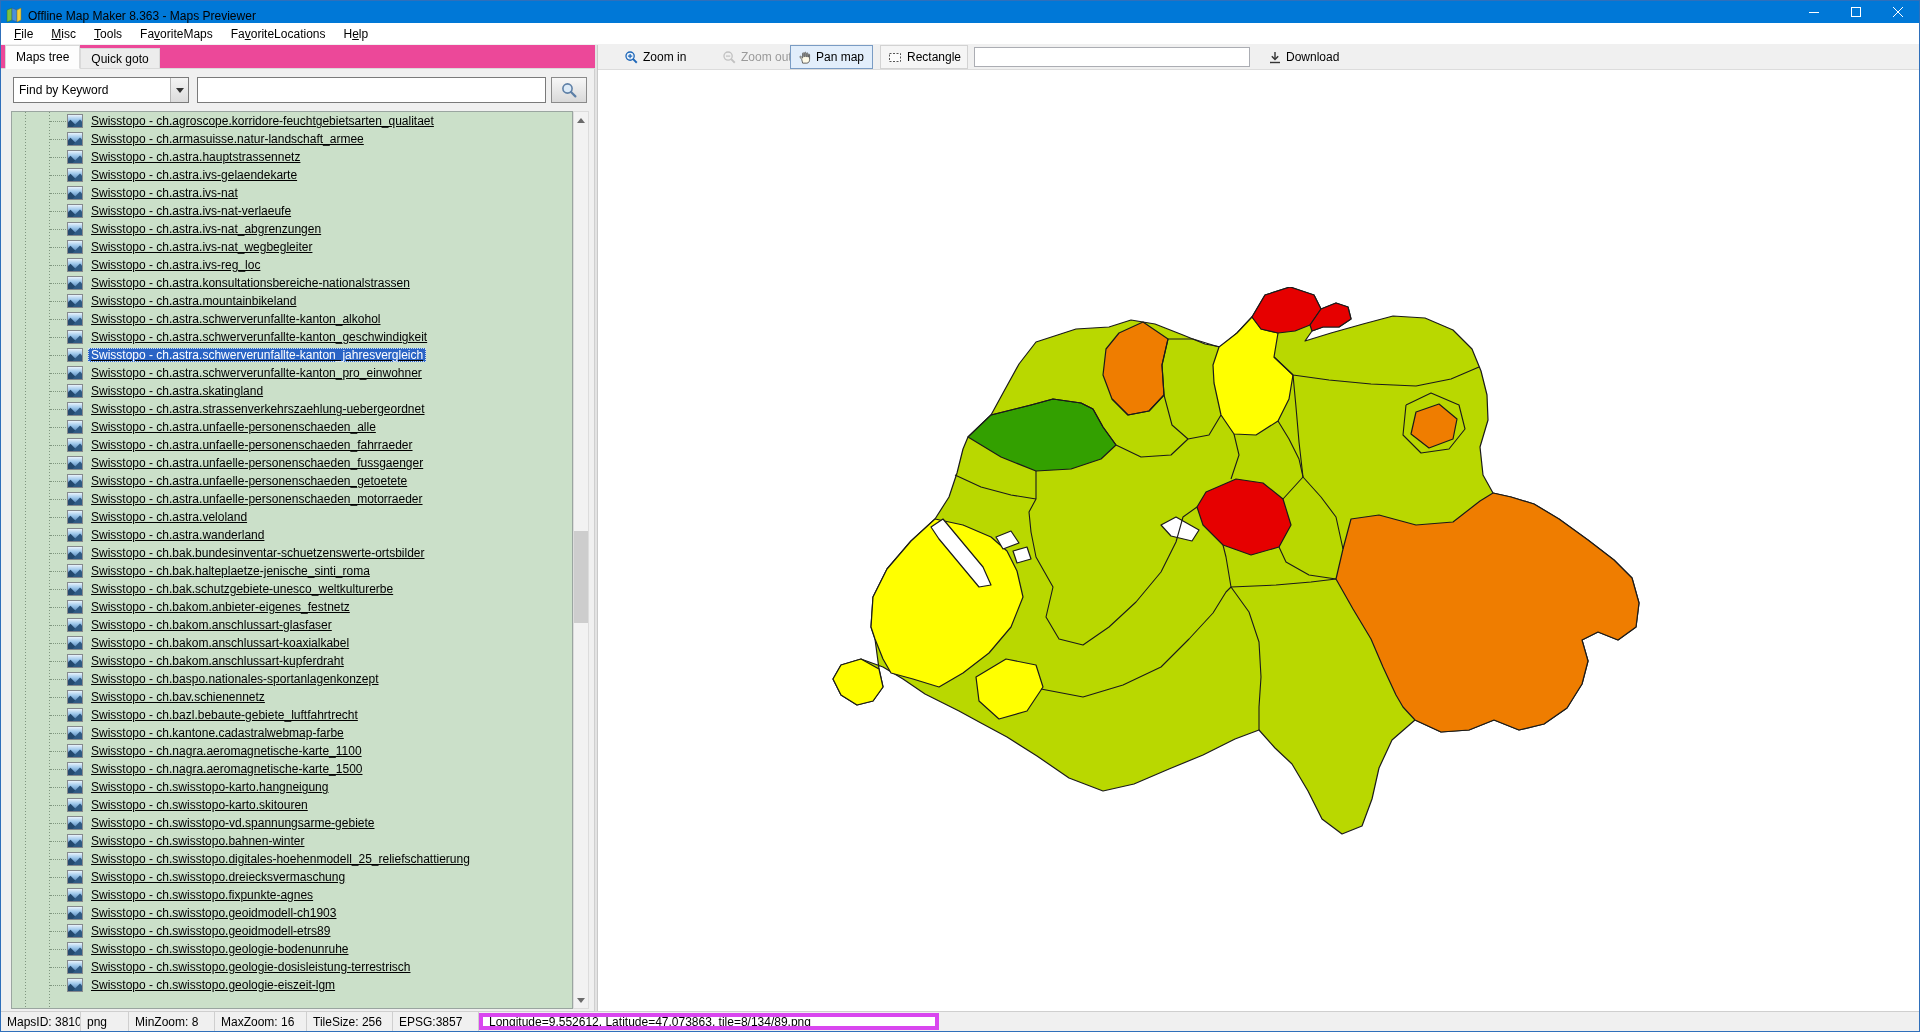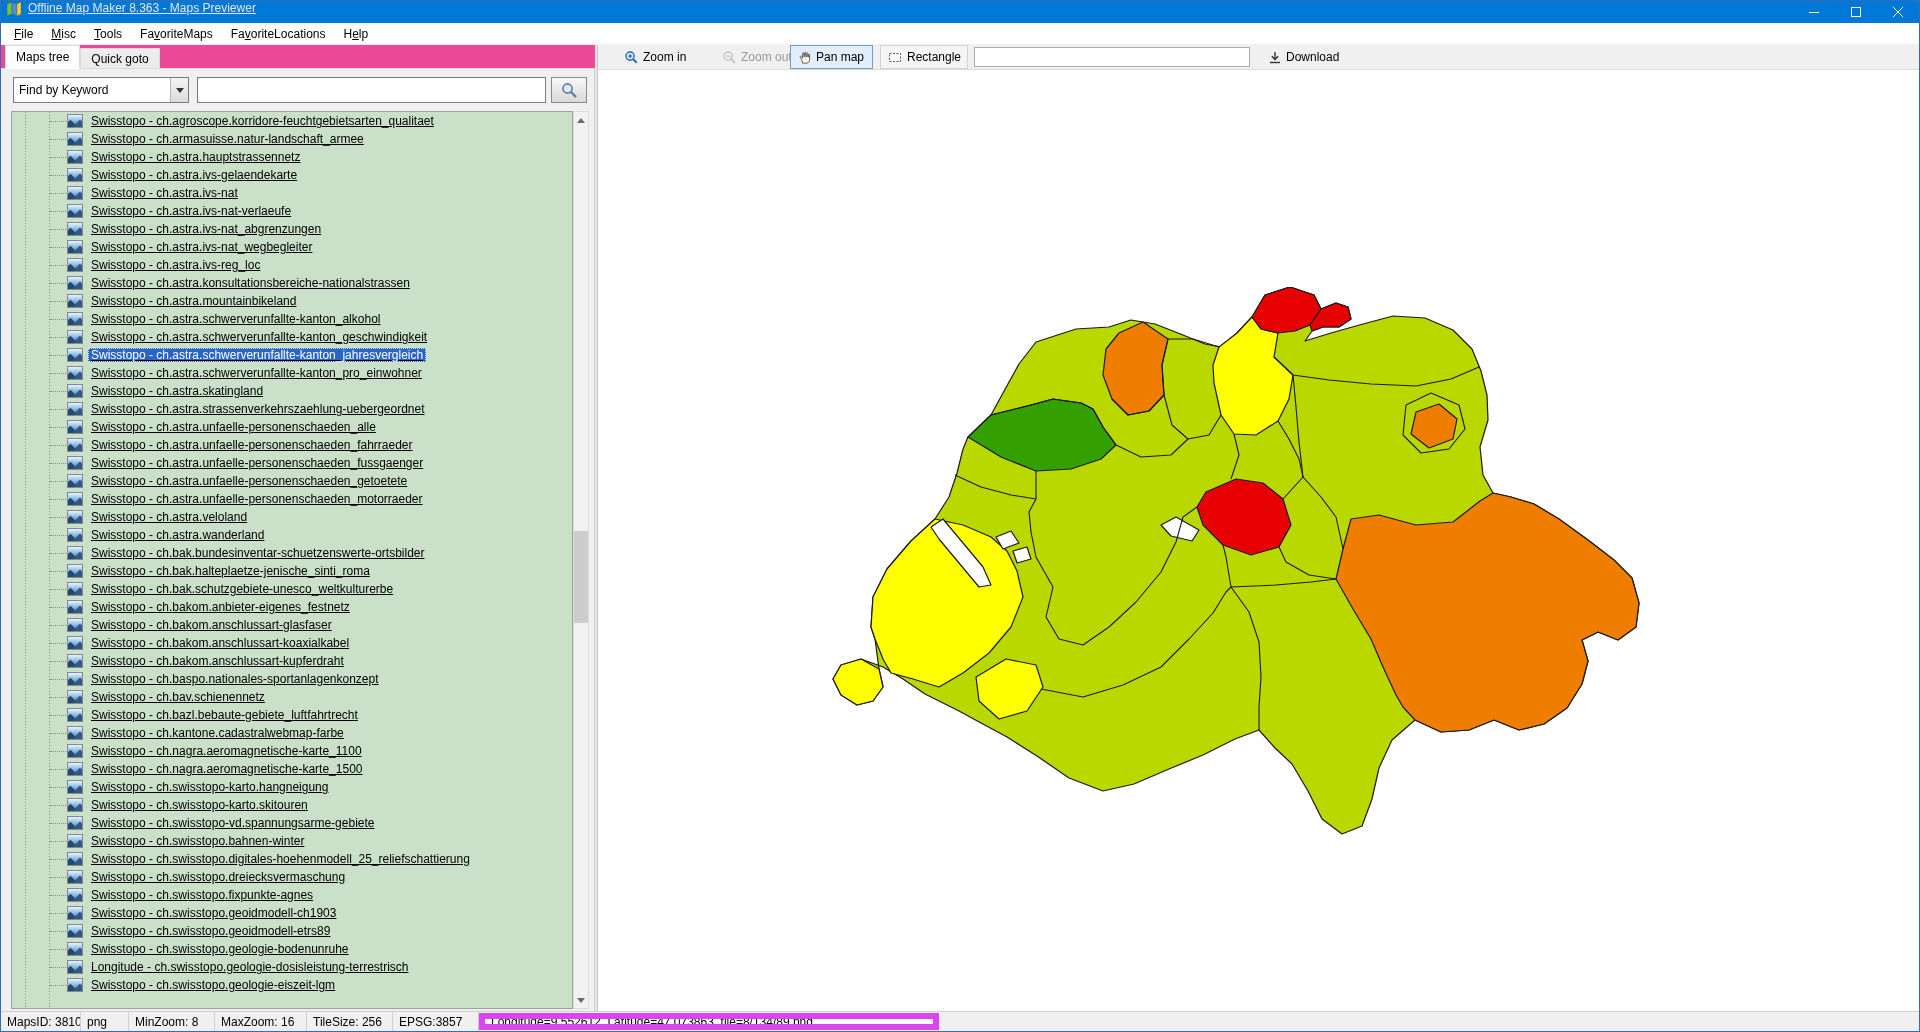--- a/index.html
+++ b/index.html
@@ -2,21 +2,21 @@
 <html><head>
 <meta charset="utf-8">
 <style>
   * { margin:0; padding:0; box-sizing:border-box; }
   html,body { width:1920px; height:1032px; overflow:hidden; background:#e8e8e8;
               font-family:"Liberation Sans", sans-serif; font-size:12px; color:#000; }
   .window { position:relative; width:1920px; height:1032px; background:#f0f0f0;
             border:1px solid #2f6fba; display:flex; flex-direction:column; }
 
   
-  .titlebar { height:22px; background:#0078d7; display:flex; align-items:flex-start; color:#e5e5e5; flex:0 0 auto;text-decoration:underline; }
+  .titlebar { height:22px; background:#0078d7; display:flex; align-items:flex-end; color:#000000; flex:0 0 auto; }
   .titlebar .app-icon { width:16px; height:16px; margin:0 6px 0 5px; }
   .titlebar .title-text { flex:1; font-size:12px; white-space:nowrap; }
   .win-btns { display:flex; height:100%; }
   .win-btn { width:42px; height:100%; display:flex; align-items:center; justify-content:center; }
 
   
   .menubar { height:22px; background:#ffffff; border-bottom:1px solid #f0f0f0; display:flex;
              align-items:center; padding-left:4px; flex:0 0 auto; }
   .menu-item { padding:0 9px; height:22px; line-height:22px; cursor:default; }
   .menu-item u { text-decoration:underline; }
@@ -100,21 +100,21 @@
   .statusbar { height:20px; background:#f0f0f0; border-top:1px solid #cfcfcf; display:flex;
                align-items:stretch; flex:0 0 auto; }
   .sb-cell { display:flex; align-items:center; padding:0 6px; border-right:1px solid #cfcfcf;
              white-space:nowrap; overflow:hidden; }
   .sb-cell:nth-child(1) { width:80px;text-align:center; }
   .sb-cell:nth-child(2) { width:48px; }
   .sb-cell:nth-child(3) { width:86px; }
   .sb-cell:nth-child(4) { width:92px; }
   .sb-cell:nth-child(5) { width:86px; }
   .sb-cell:nth-child(6) { width:86px; }
-  .sb-cell.sb-field { width:460px; background:#ffffff; border:6px solid #d946ef; margin:1px 0 1px 0; }
+  .sb-cell.sb-field { width:460px; background:#ffffff; border:4px solid #d946ef; margin:1px 0 1px 0; }
   .sb-fill { flex:1; border-right:none; }
 </style>
 </head>
 <body>
 
 <div class="window">
 
   <div class="titlebar">
     <svg class="app-icon" viewBox="0 0 16 16">
       <polygon points="1,3 6,1 6,13 1,15" fill="#7ac143" stroke="#2f6f2f" stroke-width="0.5"></polygon>
@@ -357,21 +357,21 @@
             <div class="tree-row">
     <span class="pic-icon"></span>
     <span class="tree-label">Swisstopo - ch.swisstopo.geoidmodell-etrs89</span>
   </div>
             <div class="tree-row">
     <span class="pic-icon"></span>
     <span class="tree-label">Swisstopo - ch.swisstopo.geologie-bodenunruhe</span>
   </div>
             <div class="tree-row">
     <span class="pic-icon"></span>
-    <span class="tree-label">Longitude - ch.swisstopo.geologie-dosisleistung-terrestrisch</span>
+    <span class="tree-label">Swisstopo - ch.swisstopo.geologie-dosisleistung-terrestrisch</span>
   </div>
             <div class="tree-row">
     <span class="pic-icon"></span>
     <span class="tree-label">Swisstopo - ch.swisstopo.geologie-eiszeit-lgm</span>
   </div>
           </div>
         <div class="vscroll">
           <div class="scroll-arrow up">
               <span class="tri-up"></span>
             </div>

